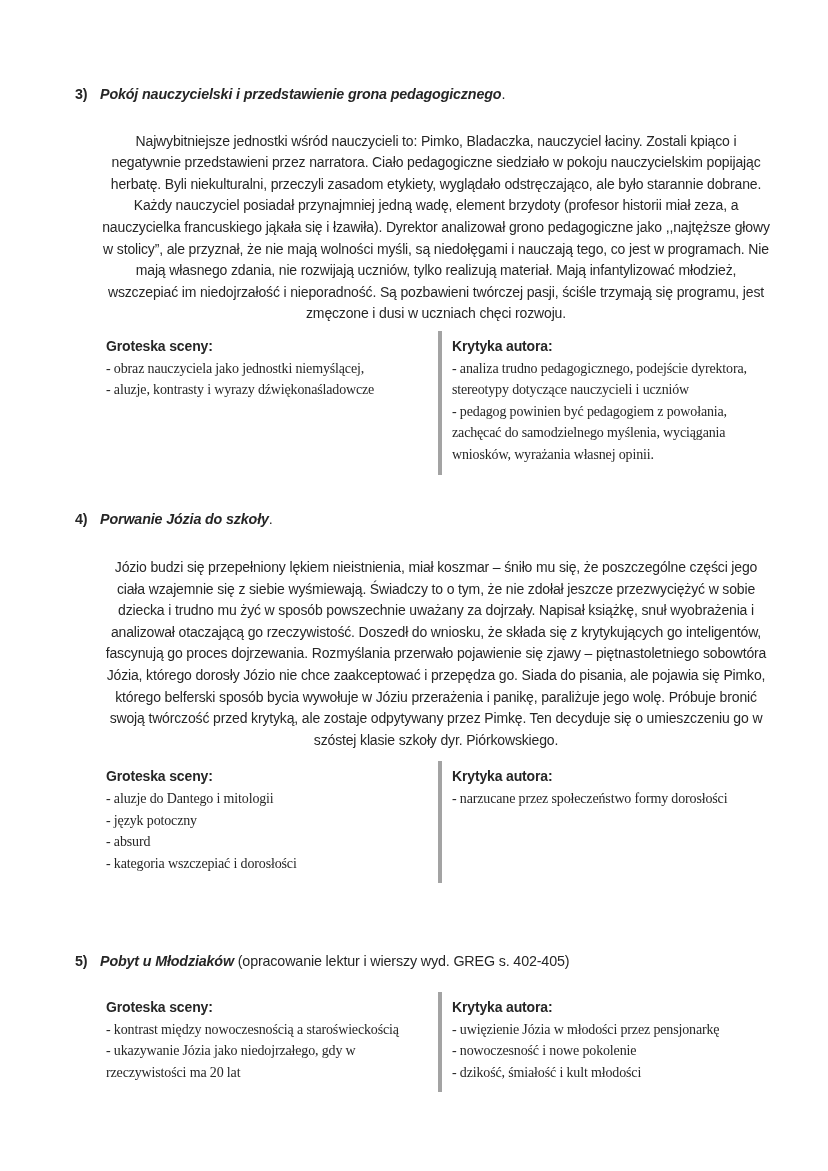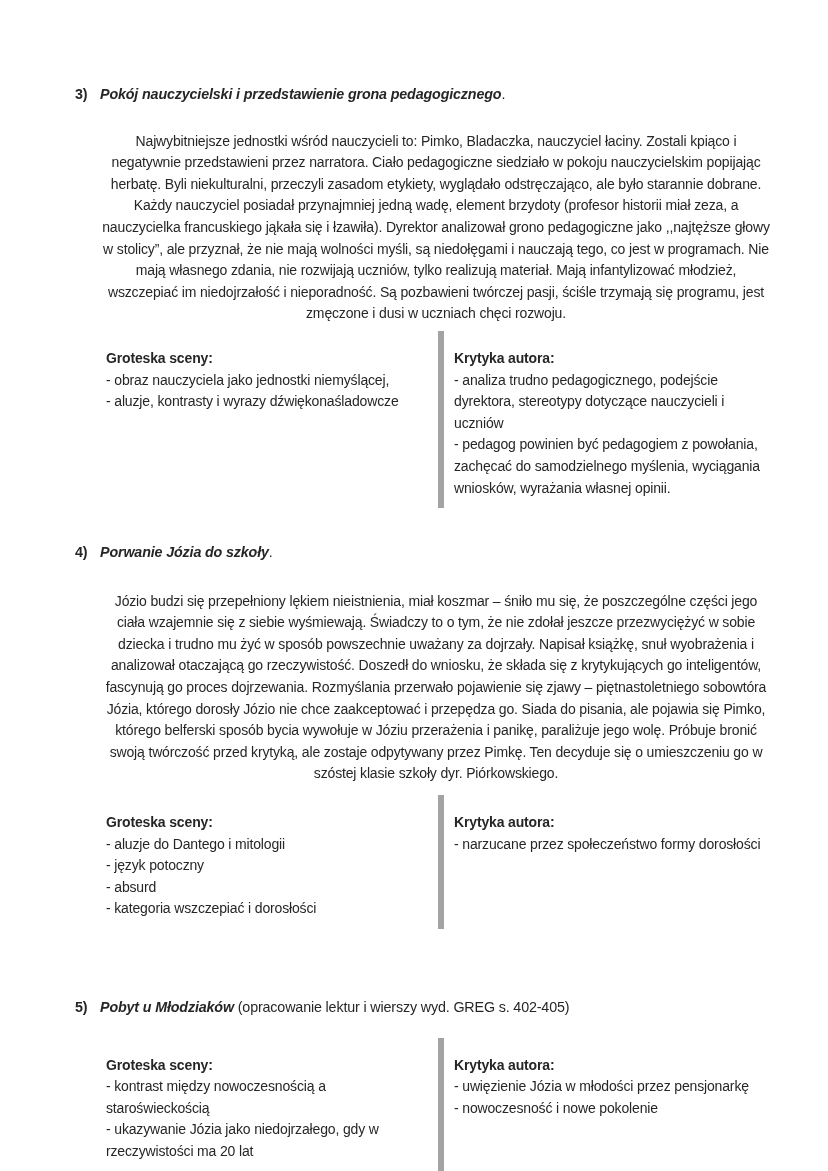--- a/index.html
+++ b/index.html
@@ -46,29 +46,29 @@
   .cell {
     box-sizing: border-box;
     padding: 5px 8px 9px 6px;
   }
   .cell-left {
     flex: 0 0 338px;
     width: 338px;
   }
   .cell-right {
     flex: 1 1 auto;
-    border-left: 6px solid #a3a3a3;
+    border-left: 4px solid #a3a3a3;
     padding-left: 10px;
   }
   .cell-header {
     font-weight: 700;
-    margin-top: 12px;
   }
   .bullet-item {
     font-weight: 400;
+    font-family: Liberation Serif, serif;
   }
   .section-4 { margin-top: 34px; }
   .section-5 { margin-top: 68px; }
   .section-4 .body-paragraph { margin-top: 27px; margin-bottom: 10px; }
   .section-5 .comparison-table { margin-top: 19px; }
 </style>
 </head>
 <body>
 
 <div class="page">
@@ -122,17 +122,18 @@
     <div class="comparison-table">
       <div class="cell cell-left">
         <div class="cell-header">Groteska sceny:</div>
         <div class="bullet-item">- kontrast między nowoczesnością a staroświeckością</div>
         <div class="bullet-item">- ukazywanie Józia jako niedojrzałego, gdy w rzeczywistości ma 20 lat</div>
       </div>
       <div class="cell cell-right">
         <div class="cell-header">Krytyka autora:</div>
         <div class="bullet-item">- uwięzienie Józia w młodości przez pensjonarkę</div>
         <div class="bullet-item">- nowoczesność i nowe pokolenie</div>
+        <div class="bullet-item">- dzikość, śmiałość i kult młodości</div>
       </div>
     </div>
   </div>
 
 </div>
 
 </body></html>

